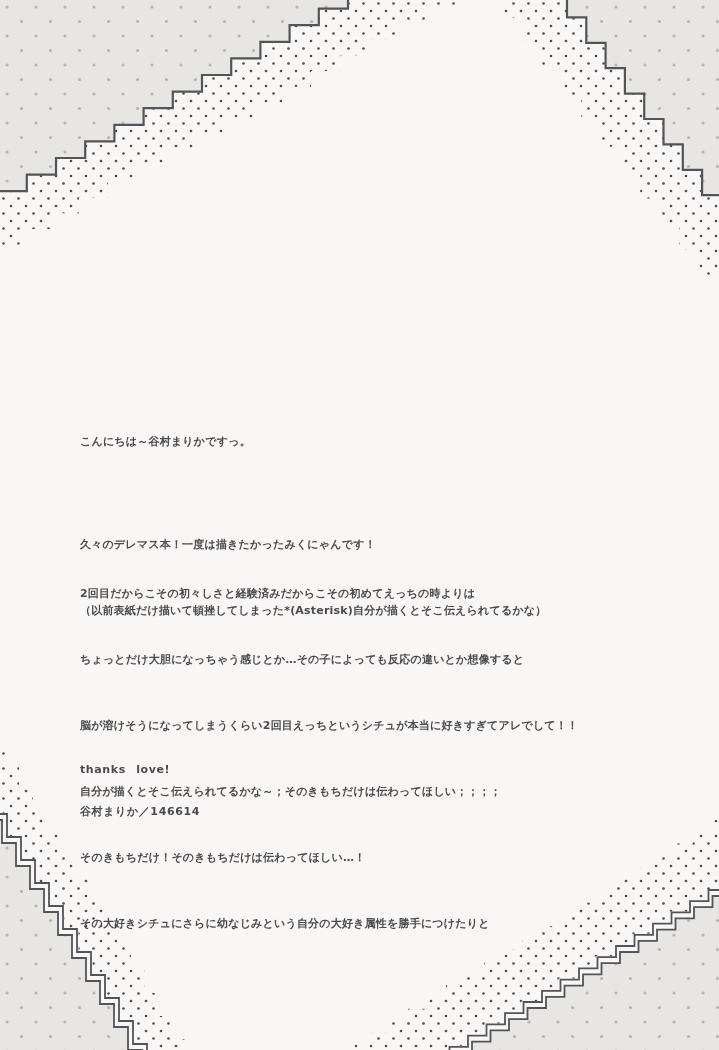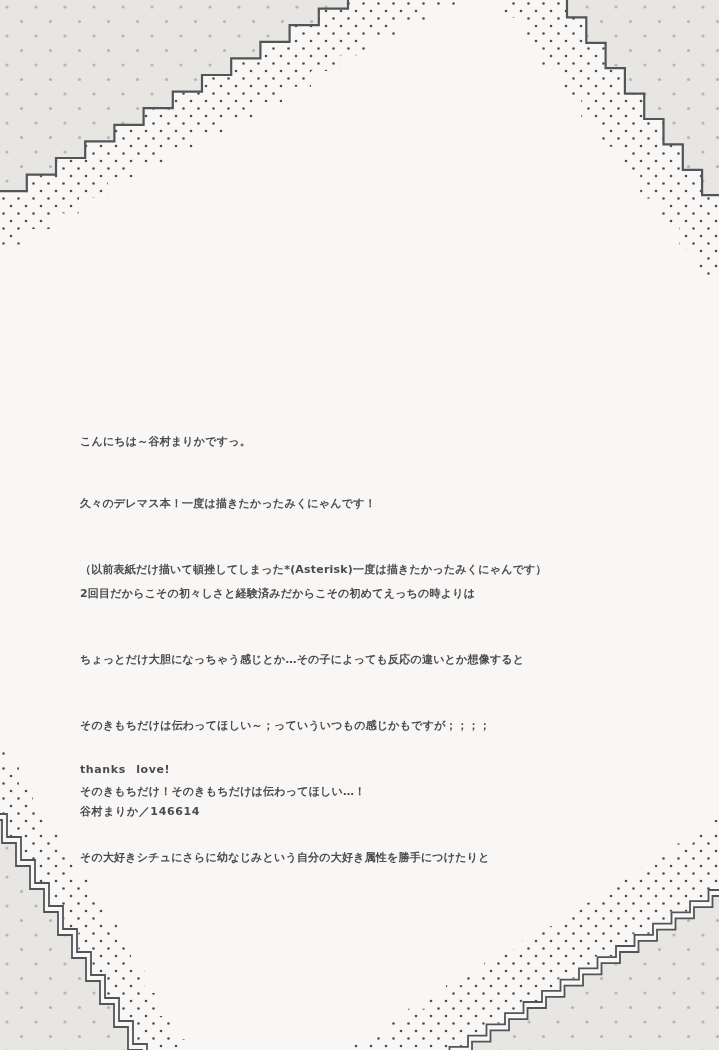--- a/index.html
+++ b/index.html
@@ -33,21 +33,21 @@
   .jp{
     position:absolute;left:80px;
     color:var(--ink);
     font-size:11px;
     line-height:22px;
     font-weight:700;
     letter-spacing:.2px;
     white-space:pre;
   }
   .pos-greeting{top:431px;}
-  .pos-intro{top:449px;}
+  .pos-intro{top:490px;}
   .pos-body{top:539px;}
   .pos-closing{top:714px;}
   .pos-thanks{top:759px;word-spacing:6px;letter-spacing:.6px;}
   .pos-signature{top:801px;letter-spacing:.6px;}
 </style>
 </head>
 <body>
 
 <div class="page">
 
@@ -91,27 +91,28 @@
       <path id="br-out" class="stairStrokeThin" d="M727 890 h-18.5 v11.2 h-18.5 v11.2 h-18.5 v11.2 h-18.5 v11.2 h-18.5 v11.2 h-18.5 v11.2 h-18.5 v11.2 h-18.5 v11.2 h-18.5 v11.2 h-18.5 v11.2 h-18.5 v11.2 h-18.5 v11.2 h-18.5 v11.2 h-18.5 v11.2 h-18.5 v11.2"></path>
       <path id="br-in" class="stairStrokeThin" d="M731 896 h-18.5 v11.2 h-18.5 v11.2 h-18.5 v11.2 h-18.5 v11.2 h-18.5 v11.2 h-18.5 v11.2 h-18.5 v11.2 h-18.5 v11.2 h-18.5 v11.2 h-18.5 v11.2 h-18.5 v11.2 h-18.5 v11.2 h-18.5 v11.2 h-18.5 v11.2 h-18.5 v11.2"></path>
     </g>
   </svg>
 
   <div class="text-layer">
     <p class="jp pos-greeting">こんにちは～谷村まりかですっ。</p>
 
     <div class="jp pos-intro">
       <p>久々のデレマス本！一度は描きたかったみくにゃんです！</p>
-      <p>（以前表紙だけ描いて頓挫してしまった*(Asterisk)一度は描きたかったみくにゃんです）</p>
+      <p>（以前表紙だけ描いて頓挫してしまった*(Asterisk)自分が描くとそこ伝えられてるかな）</p>
     </div>
 
     <div class="jp pos-body">
       <p>2回目だからこその初々しさと経験済みだからこその初めてえっちの時よりは</p>
       <p>ちょっとだけ大胆になっちゃう感じとか…その子によっても反応の違いとか想像すると</p>
-      <p>そのきもちだけは伝わってほしい～；っていういつもの感じかもですが；；；；</p>
+      <p>脳が溶けそうになってしまうくらい2回目えっちというシチュが本当に好きすぎてアレでして！！</p>
+      <p>自分が描くとそこ伝えられてるかな～；そのきもちだけは伝わってほしい；；；；</p>
       <p>そのきもちだけ！そのきもちだけは伝わってほしい…！</p>
       <p>その大好きシチュにさらに幼なじみという自分の大好き属性を勝手につけたりと</p>
     </div>
 
 
     <p class="jp pos-thanks">thanks love!</p>
 
     <p class="jp pos-signature">谷村まりか／146614</p>
   </div>
 

